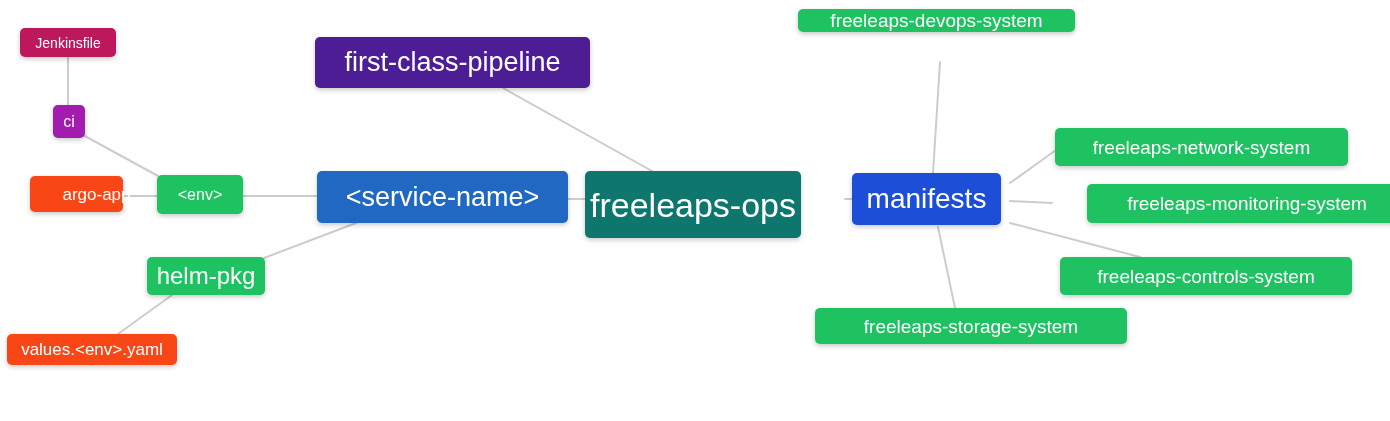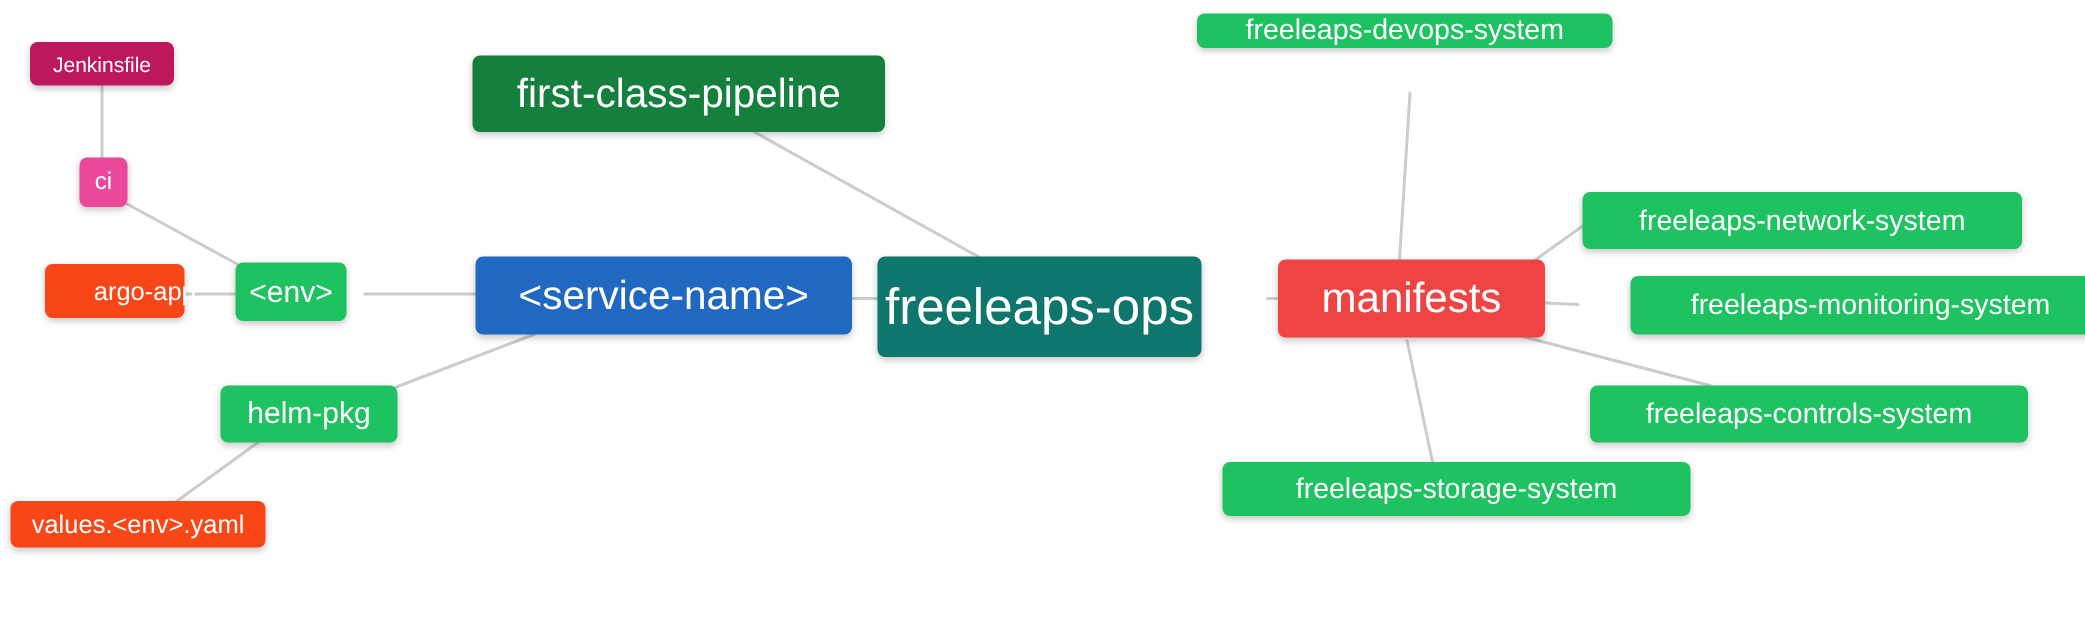--- a/index.html
+++ b/index.html
@@ -45,42 +45,42 @@
       <line x1="933" y1="173" x2="940" y2="62" stroke="#cccccc" stroke-width="2" stroke-linecap="round"></line>
       <line x1="1010" y1="183" x2="1056" y2="150" stroke="#cccccc" stroke-width="2" stroke-linecap="round"></line>
       <line x1="1010" y1="201" x2="1052" y2="203" stroke="#cccccc" stroke-width="2" stroke-linecap="round"></line>
       <line x1="1010" y1="223" x2="1140" y2="257" stroke="#cccccc" stroke-width="2" stroke-linecap="round"></line>
       <line x1="938" y1="227" x2="955" y2="308" stroke="#cccccc" stroke-width="2" stroke-linecap="round"></line>
     </svg>
   <div id="node-layer">
       <div class="node" style="left: 20px; top: 28px; width: 96px; height: 29px; font-size: 14px; background: #be185d; color: rgb(255, 255, 255);">
         <span>Jenkinsfile</span>
       </div>
-      <div class="node" style="left: 53px; top: 105px; width: 32px; height: 33px; font-size: 16px; background: #ec4899; color: rgb(255, 255, 255);">
+      <div class="node" style="left: 53px; top: 105px; width: 32px; height: 33px; font-size: 16px; background: #a21caf; color: rgb(255, 255, 255);">
         <span>ci</span>
       </div>
       <div class="node" style="left: 30px; top: 176px; width: 93px; height: 36px; font-size: 17px; background: rgb(249, 70, 22); color: rgb(255, 255, 255); padding-left: 40px;">
         <span>argo-app</span>
       </div>
-      <div class="node" style="left: 157px; top: 175px; width: 74px; height: 39px; font-size: 20px; background: rgb(30, 194, 97); color: rgb(255, 255, 255);">
+      <div class="node" style="left: 157px; top: 175px; width: 86px; height: 39px; font-size: 16px; background: rgb(30, 194, 97); color: rgb(255, 255, 255);">
         <span>&lt;env&gt;</span>
       </div>
       <div class="node" style="left: 317px; top: 171px; width: 251px; height: 52px; font-size: 27px; background: rgb(33, 104, 194); color: rgb(255, 255, 255);">
         <span>&lt;service-name&gt;</span>
       </div>
-      <div class="node" style="left: 315px; top: 37px; width: 275px; height: 51px; font-size: 27px; background: #15803d; color: rgb(255, 255, 255);">
+      <div class="node" style="left: 315px; top: 37px; width: 275px; height: 51px; font-size: 27px; background: #4c1d95; color: rgb(255, 255, 255);">
         <span>first-class-pipeline</span>
       </div>
       <div class="node" style="left: 585px; top: 171px; width: 216px; height: 67px; font-size: 34px; background: #0f766e; color: rgb(255, 255, 255);">
         <span>freeleaps-ops</span>
       </div>
-      <div class="node" style="left: 852px; top: 173px; width: 178px; height: 52px; font-size: 28px; background: #ef4444; color: rgb(255, 255, 255);">
+      <div class="node" style="left: 852px; top: 173px; width: 149px; height: 52px; font-size: 28px; background: #1d4ed8; color: rgb(255, 255, 255);">
         <span>manifests</span>
       </div>
-      <div class="node" style="left: 147px; top: 257px; width: 118px; height: 38px; font-size: 20px; background: rgb(30, 194, 97); color: rgb(255, 255, 255);">
+      <div class="node" style="left: 147px; top: 257px; width: 118px; height: 38px; font-size: 24px; background: rgb(30, 194, 97); color: rgb(255, 255, 255);">
         <span>helm-pkg</span>
       </div>
       <div class="node" style="left: 7px; top: 334px; width: 170px; height: 31px; font-size: 17px; background: rgb(249, 70, 22); color: rgb(255, 255, 255); text-align: right;">
         <span>values.&lt;env&gt;.yaml</span>
       </div>
       <div class="node" style="left: 798px; top: 9px; width: 277px; height: 23px; font-size: 19px; background: rgb(30, 194, 97); color: rgb(255, 255, 255);">
         <span>freeleaps-devops-system</span>
       </div>
       <div class="node" style="left: 1055px; top: 128px; width: 293px; height: 38px; font-size: 19px; background: rgb(30, 194, 97); color: rgb(255, 255, 255);">
         <span>freeleaps-network-system</span>

